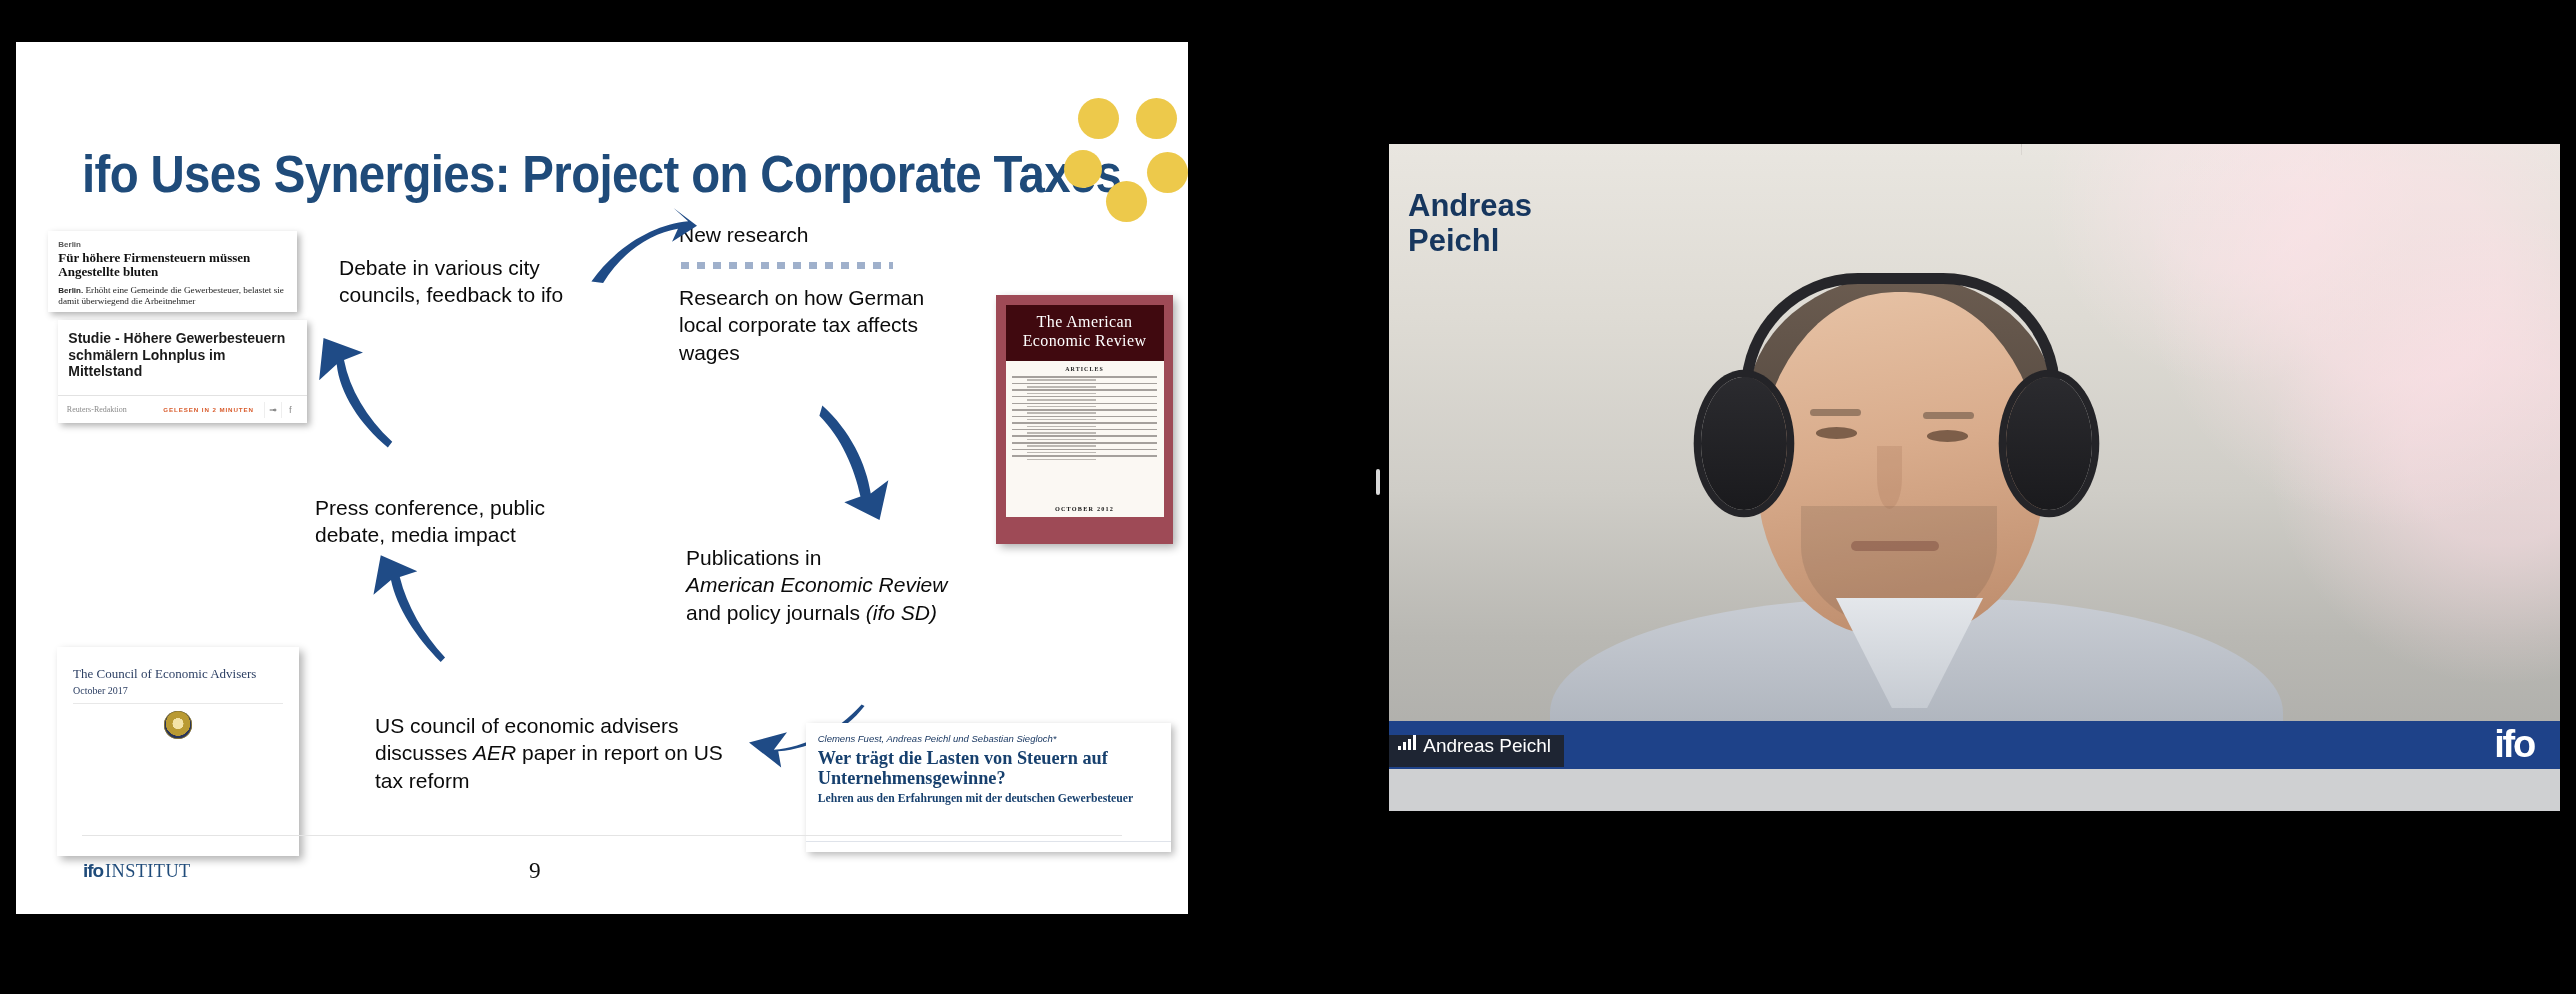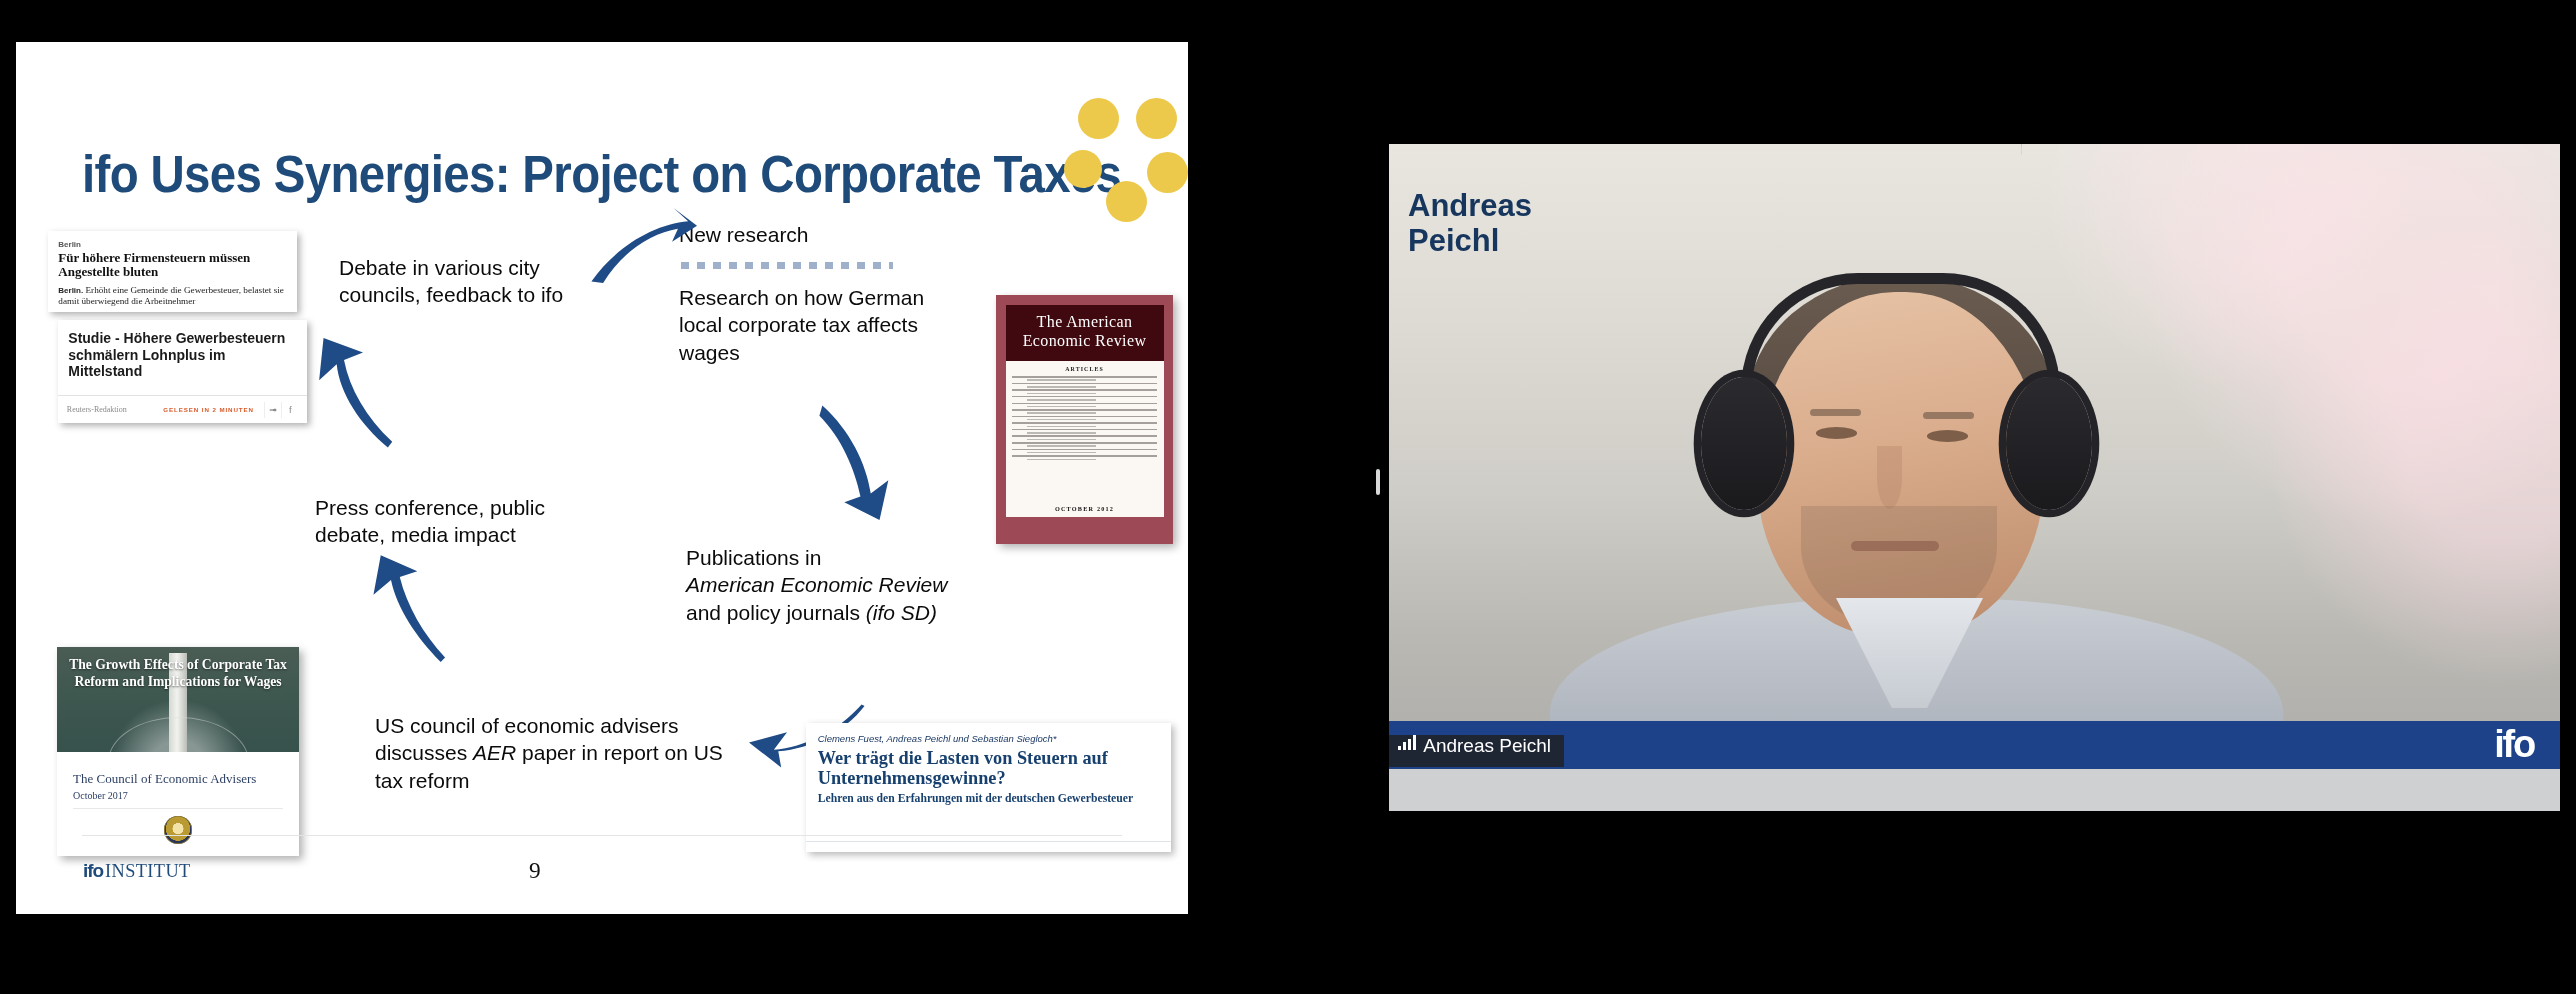--- a/index.html
+++ b/index.html
@@ -327,23 +327,20 @@
           <span></span>
             <span class="s"></span>
           <span></span>
             <span class="s"></span>
         </div>
         <div class="issue">OCTOBER 2012</div>
       </div>
     </div>
 
     <div class="cea">
-      <div class="photo">
-        <div class="ctitle">The Growth Effects of Corporate Tax Reform and Implications for Wages</div>
-      </div>
       <div class="meta">
         <div class="org">The Council of Economic Advisers</div>
         <div class="date">October 2017</div>
         <div class="sealwrap">
           <div class="seal"></div>
         </div>
       </div>
     </div>
 
     <div class="ifosd">

